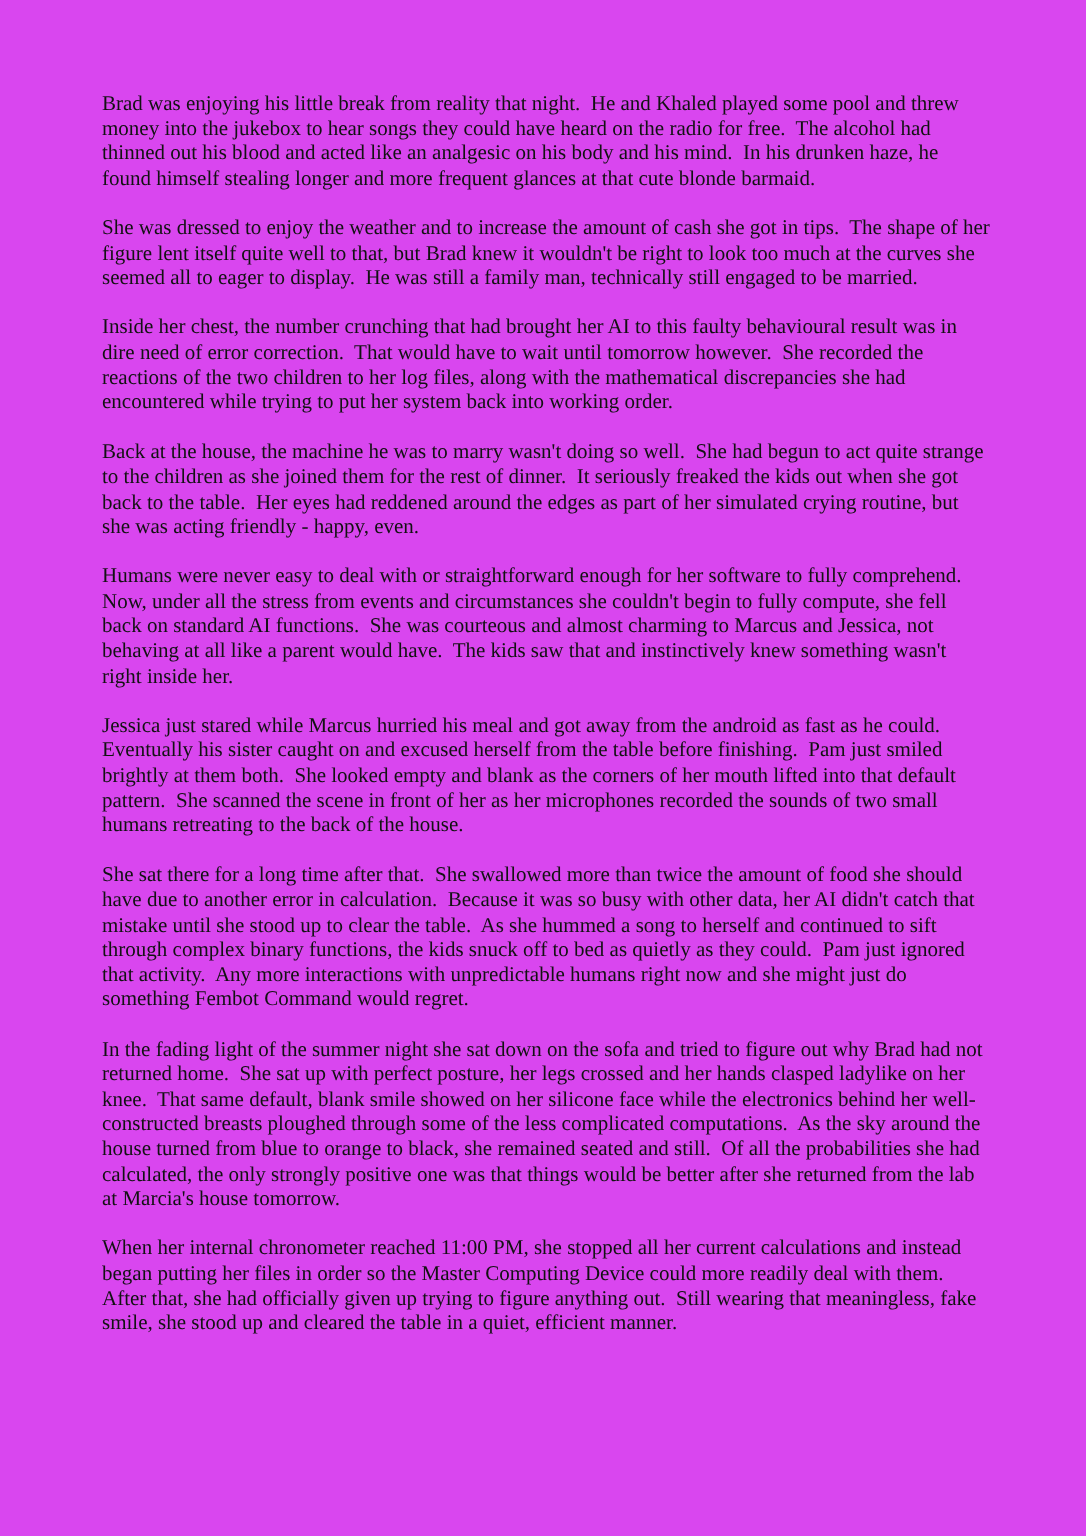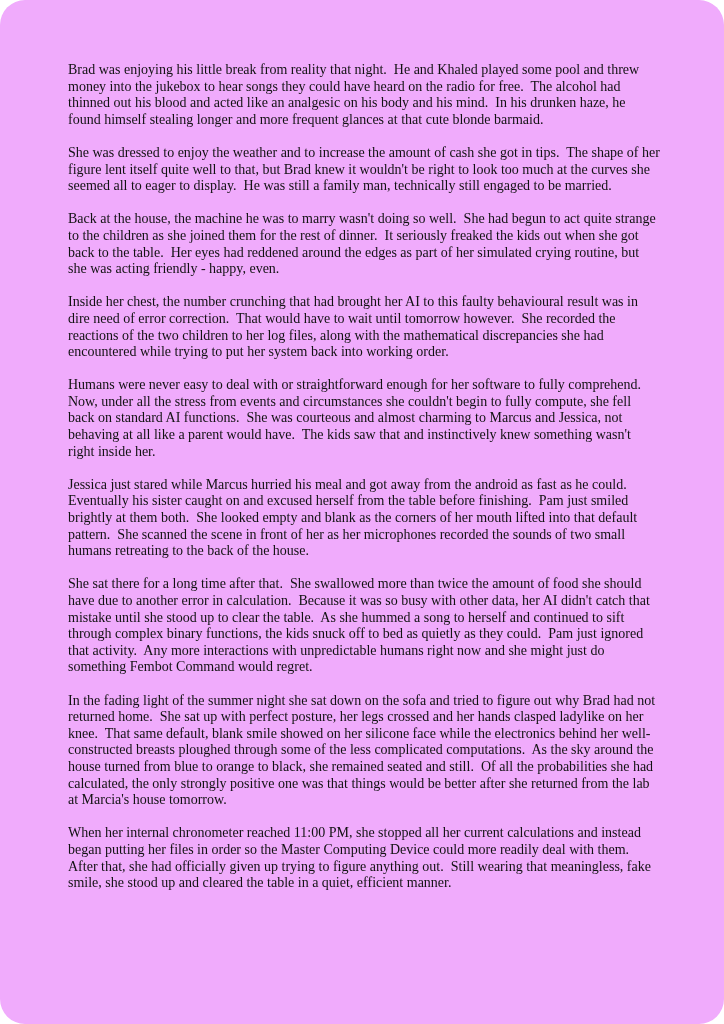--- a/index.html
+++ b/index.html
@@ -7,22 +7,21 @@
     padding: 0;
     width: 724px;
     height: 1024px;
     background: #ffffff;
     overflow: hidden;
   }
   .page {
     position: relative;
     width: 724px;
     height: 1024px;
-    background: #f0abfc;
-    border-radius: 25px;
+    background: #d946ef;
   }
   .text-block {
     position: absolute;
     left: 68px;
     top: 62px;
     width: 592px;
     font-family: "Liberation Serif", "DejaVu Serif", serif;
     font-size: 14px;
     line-height: 16.6px;
     color: #121212;
@@ -33,21 +32,21 @@
     white-space: pre-wrap;
   }
 </style>
 </head>
 <body>
 
 <div class="page">
   <div class="text-block">
     <p>Brad was enjoying his little break from reality that night.  He and Khaled played some pool and threw money into the jukebox to hear songs they could have heard on the radio for free.  The alcohol had thinned out his blood and acted like an analgesic on his body and his mind.  In his drunken haze, he found himself stealing longer and more frequent glances at that cute blonde barmaid.</p>
     <p>She was dressed to enjoy the weather and to increase the amount of cash she got in tips.  The shape of her figure lent itself quite well to that, but Brad knew it wouldn't be right to look too much at the curves she seemed all to eager to display.  He was still a family man, technically still engaged to be married.</p>
+    <p>Inside her chest, the number crunching that had brought her AI to this faulty behavioural result was in dire need of error correction.  That would have to wait until tomorrow however.  She recorded the reactions of the two children to her log files, along with the mathematical discrepancies she had encountered while trying to put her system back into working order.</p>
     <p>Back at the house, the machine he was to marry wasn't doing so well.  She had begun to act quite strange to the children as she joined them for the rest of dinner.  It seriously freaked the kids out when she got back to the table.  Her eyes had reddened around the edges as part of her simulated crying routine, but she was acting friendly - happy, even.</p>
-    <p>Inside her chest, the number crunching that had brought her AI to this faulty behavioural result was in dire need of error correction.  That would have to wait until tomorrow however.  She recorded the reactions of the two children to her log files, along with the mathematical discrepancies she had encountered while trying to put her system back into working order.</p>
     <p>Humans were never easy to deal with or straightforward enough for her software to fully comprehend.  Now, under all the stress from events and circumstances she couldn't begin to fully compute, she fell back on standard AI functions.  She was courteous and almost charming to Marcus and Jessica, not behaving at all like a parent would have.  The kids saw that and instinctively knew something wasn't right inside her.</p>
     <p>Jessica just stared while Marcus hurried his meal and got away from the android as fast as he could.  Eventually his sister caught on and excused herself from the table before finishing.  Pam just smiled brightly at them both.  She looked empty and blank as the corners of her mouth lifted into that default pattern.  She scanned the scene in front of her as her microphones recorded the sounds of two small humans retreating to the back of the house.</p>
     <p>She sat there for a long time after that.  She swallowed more than twice the amount of food she should have due to another error in calculation.  Because it was so busy with other data, her AI didn't catch that mistake until she stood up to clear the table.  As she hummed a song to herself and continued to sift through complex binary functions, the kids snuck off to bed as quietly as they could.  Pam just ignored that activity.  Any more interactions with unpredictable humans right now and she might just do something Fembot Command would regret.</p>
     <p>In the fading light of the summer night she sat down on the sofa and tried to figure out why Brad had not returned home.  She sat up with perfect posture, her legs crossed and her hands clasped ladylike on her knee.  That same default, blank smile showed on her silicone face while the electronics behind her well-constructed breasts ploughed through some of the less complicated computations.  As the sky around the house turned from blue to orange to black, she remained seated and still.  Of all the probabilities she had calculated, the only strongly positive one was that things would be better after she returned from the lab at Marcia's house tomorrow.</p>
     <p>When her internal chronometer reached 11:00 PM, she stopped all her current calculations and instead began putting her files in order so the Master Computing Device could more readily deal with them.  After that, she had officially given up trying to figure anything out.  Still wearing that meaningless, fake smile, she stood up and cleared the table in a quiet, efficient manner.</p>
   </div>
 </div>
 
 </body></html>

